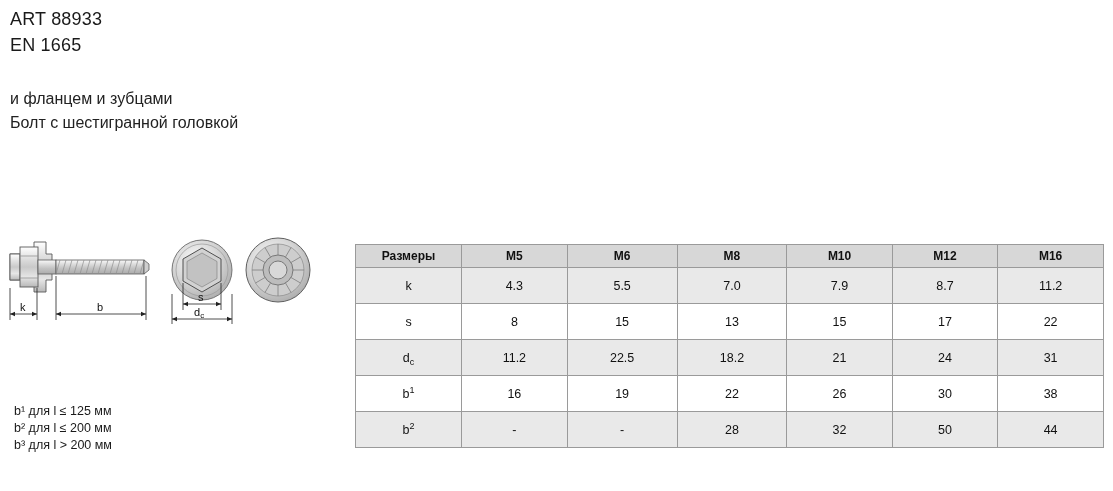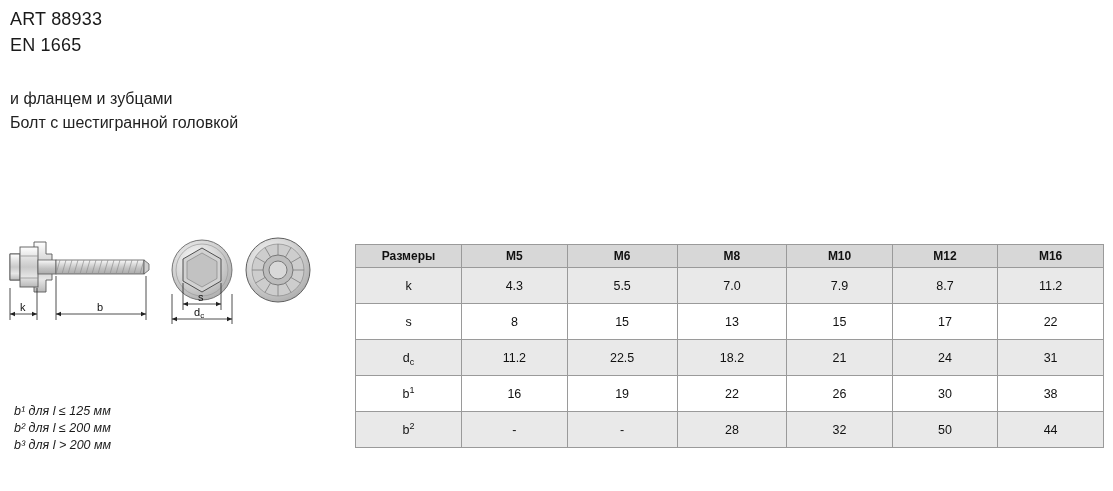--- a/index.html
+++ b/index.html
@@ -50,21 +50,20 @@
     height: 120px;
   }
 
   .notes {
     position: absolute;
     left: 14px;
     top: 403px;
     font-size: 12.5px;
     line-height: 17px;
     color: #1a1a1a;
-    font-style: italic;
   }
 
   
   table.sizes {
     position: absolute;
     left: 355px;
     top: 228px;
     border-collapse: collapse;
     width: 749px;
     font-size: 12.5px;

